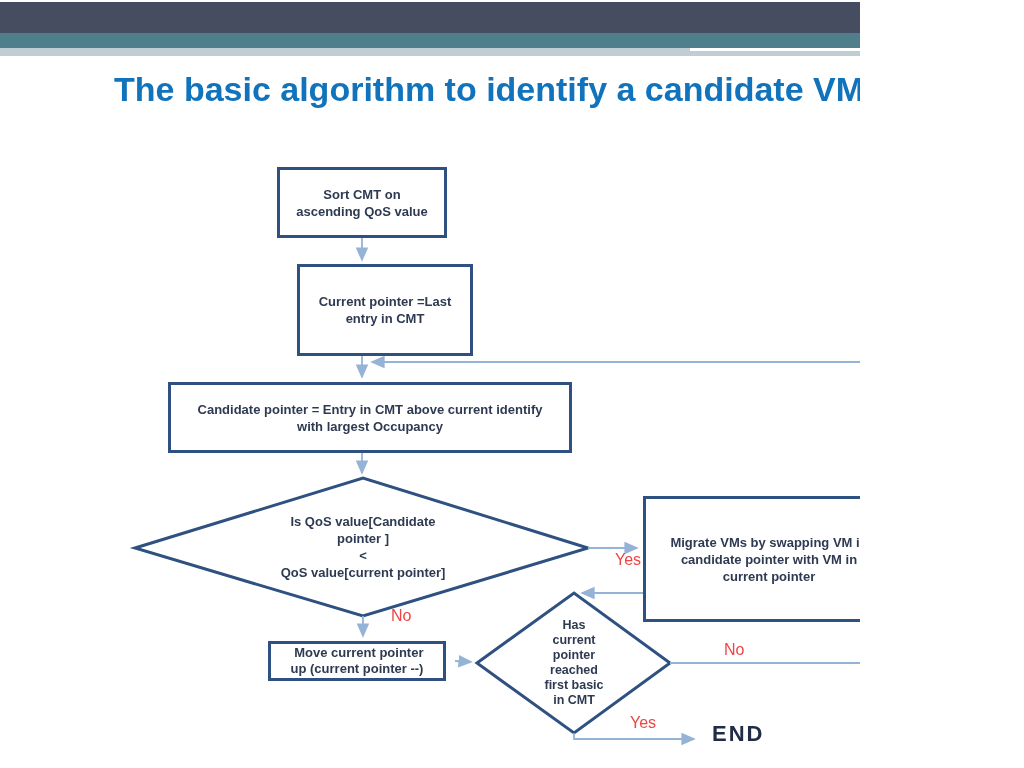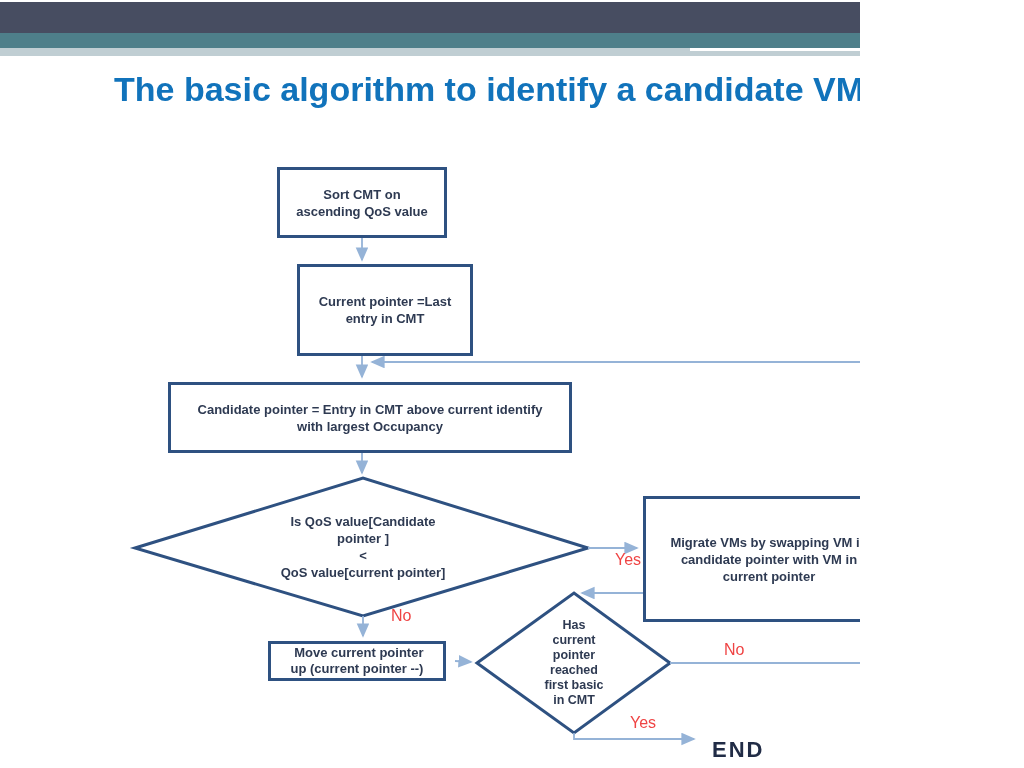--- a/index.html
+++ b/index.html
@@ -47,21 +47,21 @@
   #diamond-first-text{left:574px;top:663px;width:130px;font-size:12.5px;line-height:15px;}
   .fc-label{
     position:absolute;color:#ef4444;font-weight:normal;font-size:16px;line-height:14px;
   }
   #label-yes-migrate{left:615px;top:553px;}
   #label-no-move   {left:391px;top:609px;}
   #label-no-loop   {left:724px;top:643px;}
   #label-yes-end   {left:630px;top:716px;}
   #end-label{
     position:absolute;left:712px;top:721px;color:#212c46;font-weight:bold;
-    font-size:22px;letter-spacing:2px;margin-top:16px;
+    font-size:22px;letter-spacing:2px;
   }
   #fc-svg{position:absolute;left:0;top:0;width:1024px;height:768px;}
 </style>
 </head>
 <body>
 
 <div id="slide">
 
   <div class="bar bar-dark"></div>
   <div class="bar bar-teal"></div>

